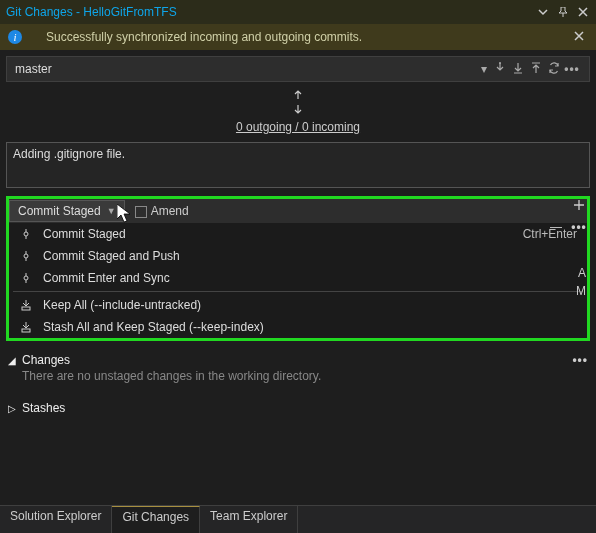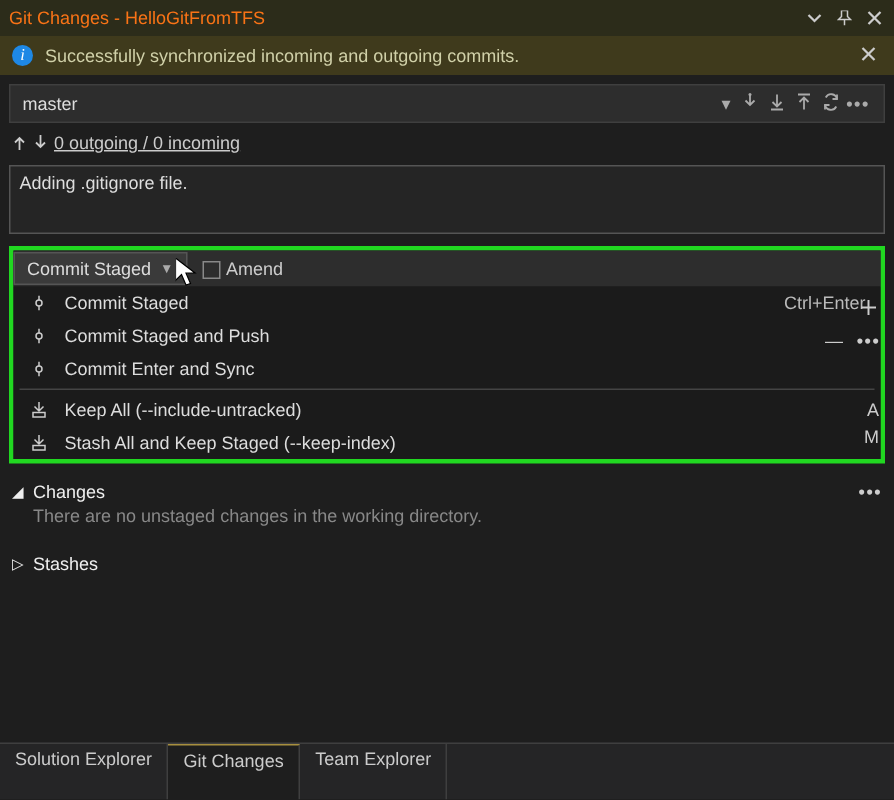--- a/index.html
+++ b/index.html
@@ -1,34 +1,34 @@
 <!DOCTYPE html>
 <html><head>
 <meta charset="utf-8">
 <style>
   * { box-sizing: border-box; margin: 0; padding: 0; font-family: "Segoe UI", Arial, sans-serif; }
   body { background: #1e1e1e; width: 596px; height: 533px; overflow: hidden; color: #ccc; font-size: 12px; position: relative; }
 
-  .titlebar { background: #2c2c1a; height: 24px; display: flex; align-items: center; padding: 0 6px; color: #f97316; }
+  .titlebar { background: #2c2c1a; height: 24px; display: flex; align-items: center; padding: 0 6px; color: #0ea5e9; }
   .titlebar .title { flex: 1; font-size: 12px; }
   .titlebar .winbtns { display: flex; gap: 6px; }
   .winbtn { width: 14px; height: 14px; display: flex; align-items: center; justify-content: center; fill: #ccc; cursor: pointer;}
   
   .notif { background: #3f3a1c; height: 26px; display: flex; align-items: center; padding: 0 8px; color: #d0d0a8; font-size: 12px; }
   .notif .info-ic { width: 14px; height: 14px; border-radius: 50%; background: #1e88e5; color: #fff; display: flex; align-items: center; justify-content: center; font-style: italic; font-family: Georgia, serif; font-size: 11px; margin-right: 8px; }
-  .notif .msg { flex: 1; }
+  .notif .msg { flex: 1; margin-left: 16px; }
   .notif .close { width: 14px; cursor:pointer; }
 
   .branchrow { background: #2d2d2d; height: 26px; border:1px solid #3f3f3f; margin: 6px 6px 2px 6px; display: flex; align-items: center; padding: 0 8px; }
   .branchrow .branch { flex:1; color:#ddd; }
   .branchrow .dd { width:14px; text-align:center; color:#aaa; cursor:pointer; }
   .branchrow .ic { width:18px; text-align:center; color:#aaa; cursor:pointer;}
   .branchrow svg { fill:#aaa; }
 
-  .syncline { padding: 4px 8px 8px 8px; display:flex; align-items:center; gap:4px; color:#ccc; }
+  .syncline { padding: 4px 8px 8px 8px; display:flex; align-items:center; gap:4px; color:#ccc;flex-direction:column; }
   .syncline .link { text-decoration: underline; color:#ccc; cursor:pointer; }
   .syncline svg { fill:#ccc; }
 
   .commitmsg { margin: 0 6px 8px 6px; border:1px solid #555; background:#252525; height:46px; padding:4px 6px; color:#ddd; font-size:12px; }
 
   .highlight-group { margin: 0 6px; border:3px solid #21d821; position:relative; }
 
   .commit-btn-row { display:flex; align-items:center; background:#2d2d2d; height:24px; }
   .commit-btn { background:#3a3a3a; border:1px solid #555; padding:2px 8px; color:#ddd; display:flex; align-items:center; gap:6px; cursor:pointer; height:22px; }
   .commit-btn .caret { font-size:9px; color:#aaa; }
@@ -48,21 +48,21 @@
   .right-icons .lbl { font-size:12px; color:#ccc; text-align:right; padding-right:4px;}
   .dotsrow { display:flex; align-items:center; gap:6px;}
   .dots { letter-spacing:1px; font-weight:bold;}
 
   .section { padding:6px 8px; }
   .sec-head { display:flex; align-items:center; gap:4px; color:#eee; cursor:pointer;}
   .sec-head .chev { font-size:10px; width:10px;}
   .sec-head .more { margin-left:auto; color:#ccc; font-weight:bold; letter-spacing:1px;}
   .sec-msg { color:#888; padding:2px 0 6px 14px; }
 
-  .bottom-tabs { position:absolute; bottom:0; left:0; right:0; height:38px; background:#252526; display:flex; border-top:1px solid #3f3f3f;}
+  .bottom-tabs { position:absolute; bottom:0; left:0; right:0; height:28px; background:#252526; display:flex; border-top:1px solid #3f3f3f;}
   .bottom-tabs .tab { padding:3px 10px; color:#ccc; cursor:pointer; border-right:1px solid #3f3f3f; font-size:12px;}
   .bottom-tabs .tab.active { background:#1e1e1e; border-top:1px solid #a78f3f;}
 </style>
 </head>
 <body>
 
 <div class="titlebar">
   <span class="title">Git Changes - HelloGitFromTFS</span>
   <div class="winbtns">
     <span class="winbtn">

